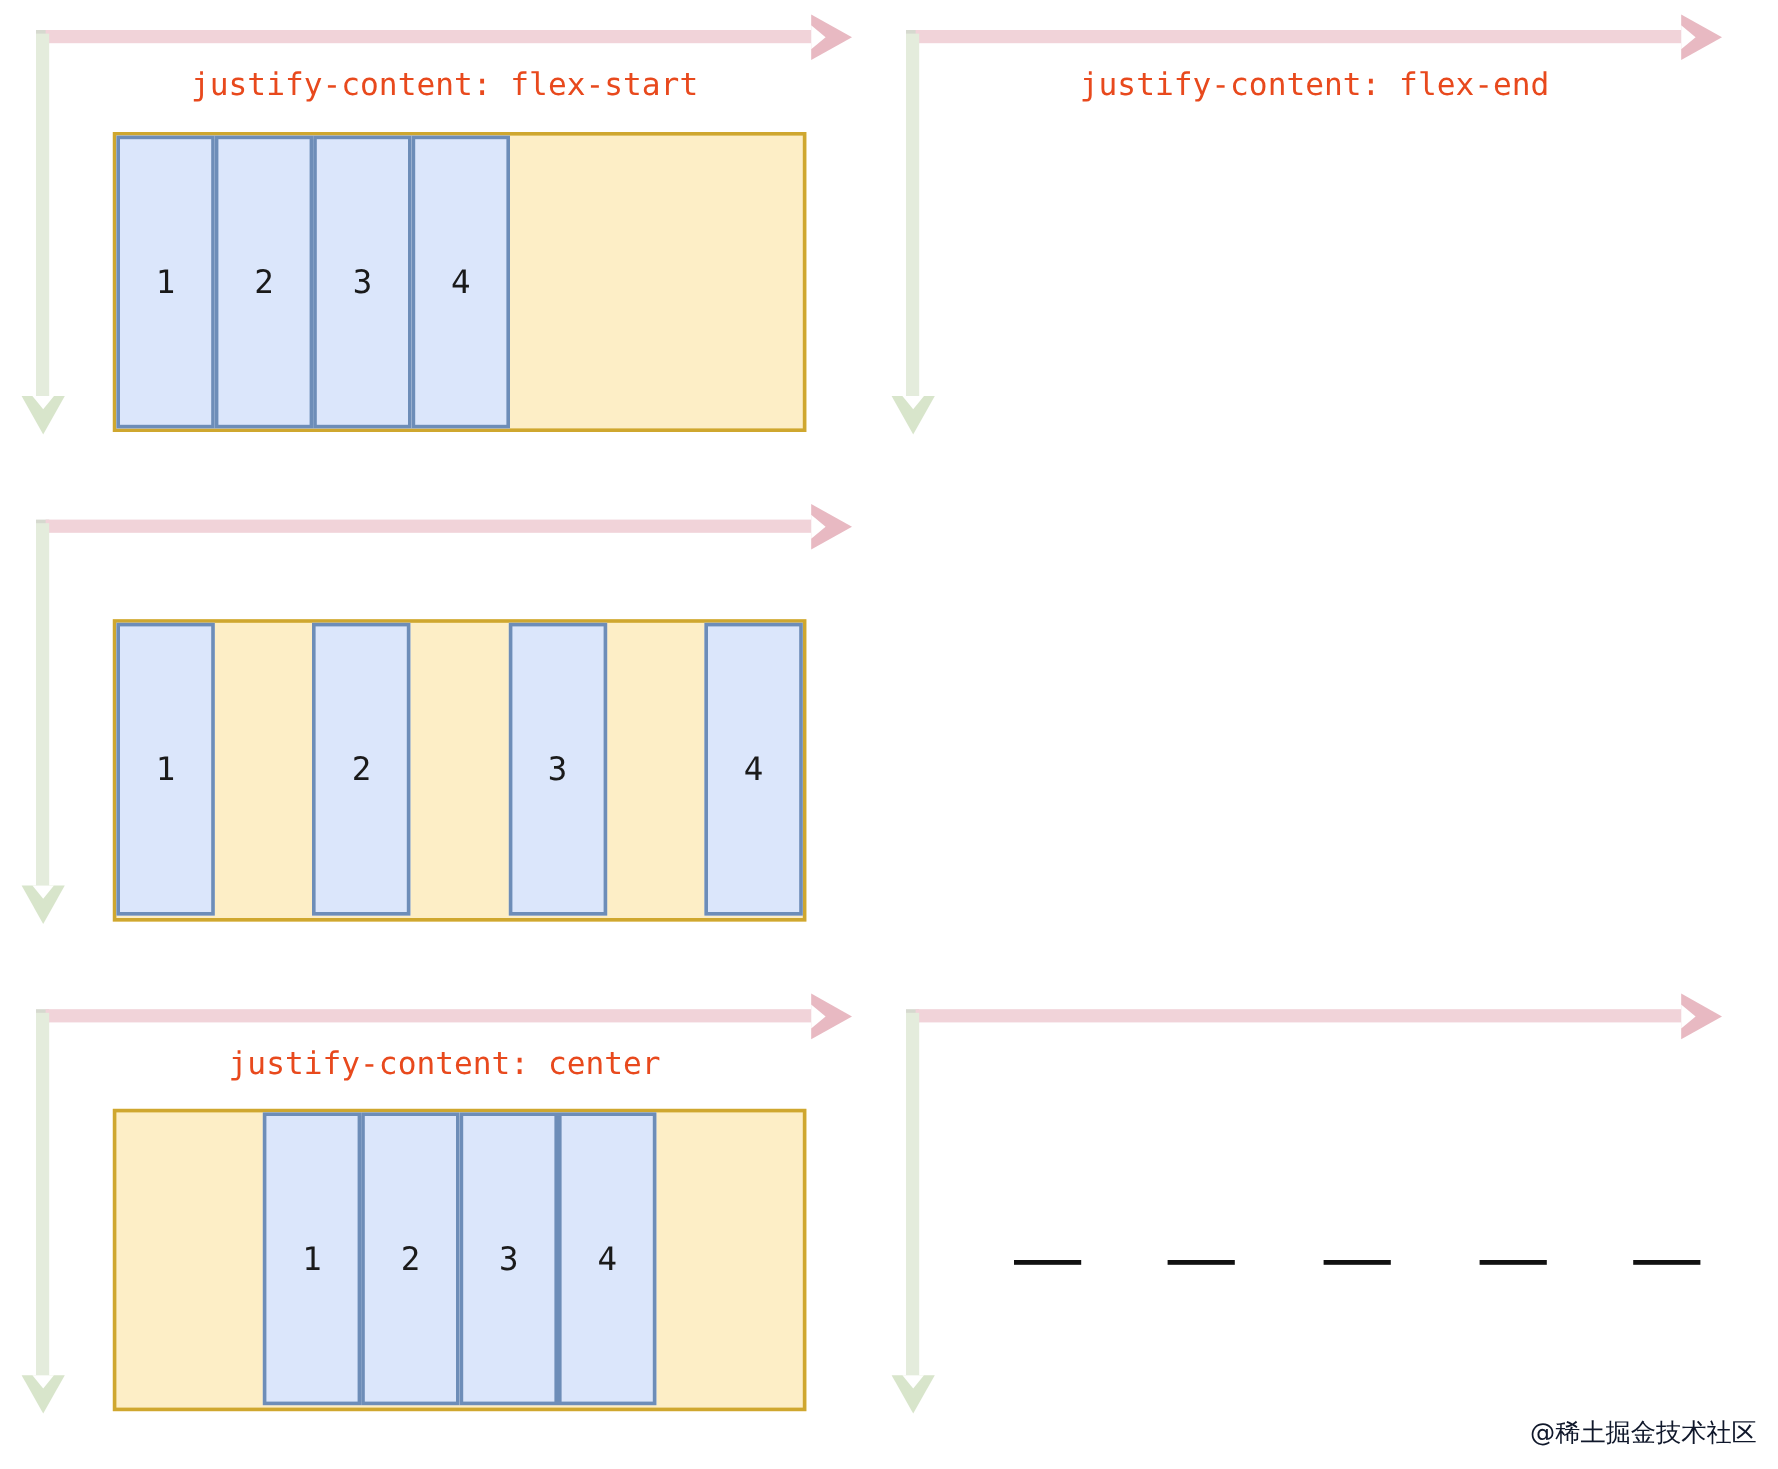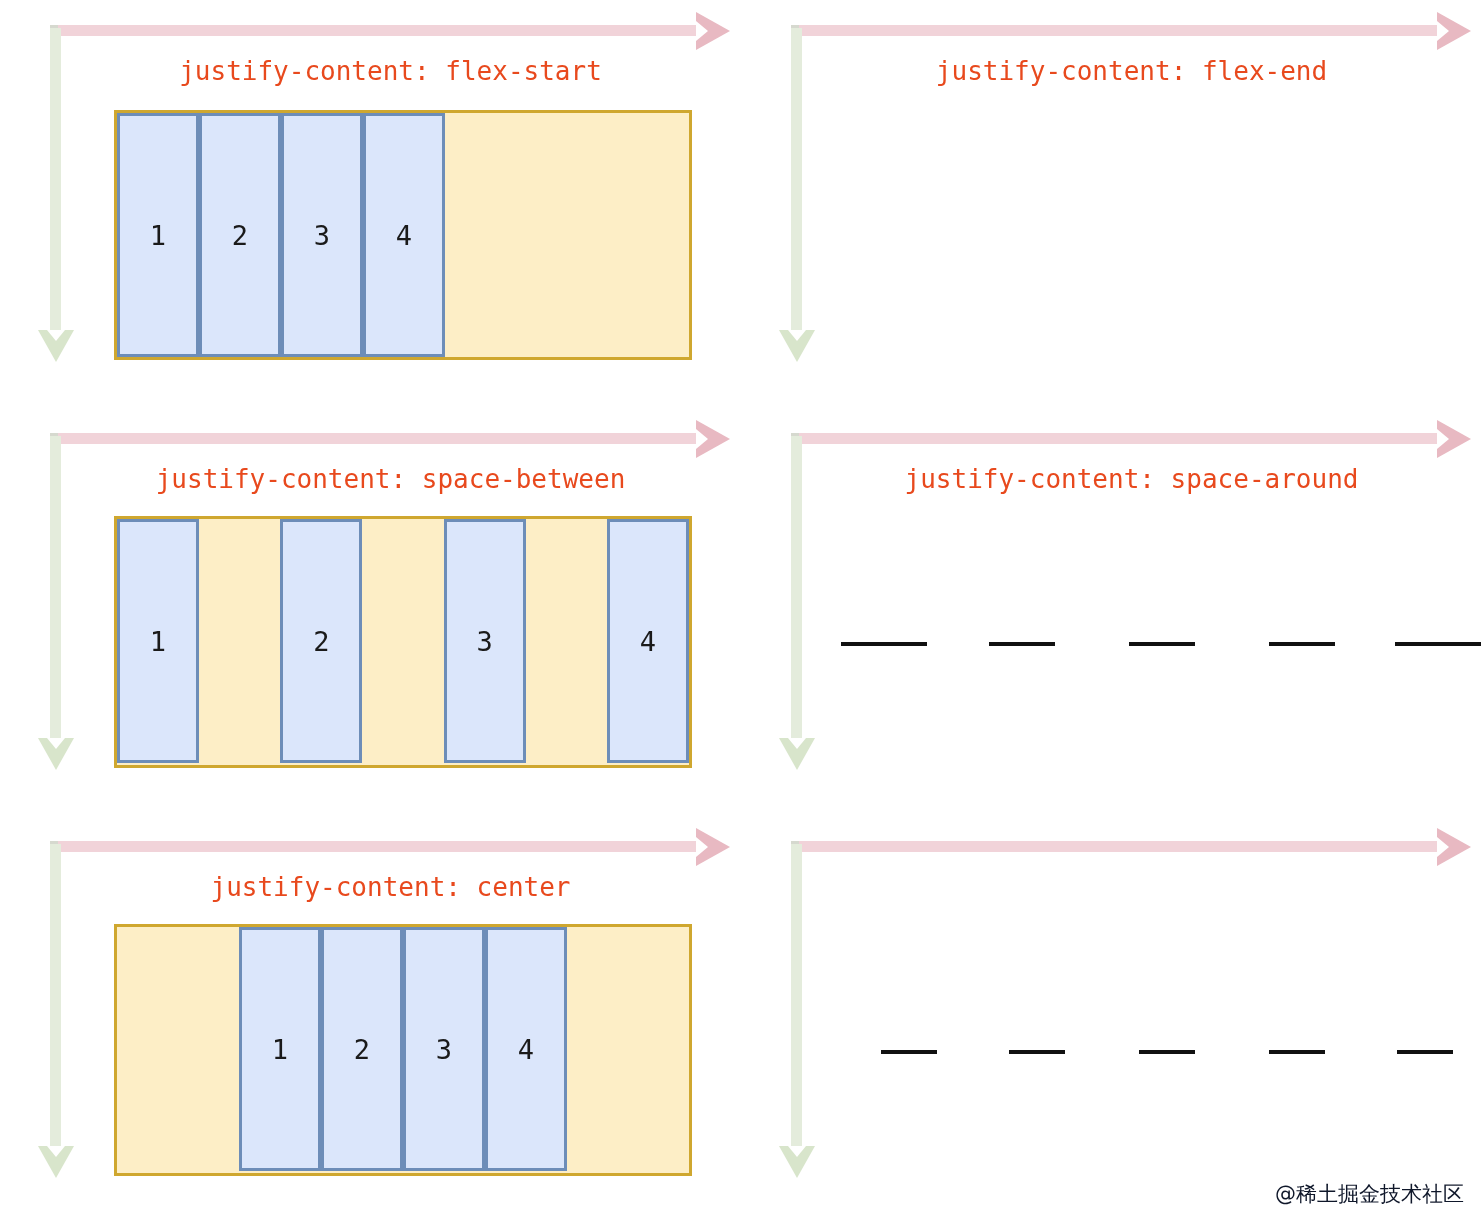--- a/index.html
+++ b/index.html
@@ -18,27 +18,26 @@
     position: relative;
     width: 1482px;
     height: 1224px;
   }
 
   
   .panel {
     position: absolute;
     width: 741px;
     height: 408px;
-    margin-left: 20px;
   }
   .panel.r0 { top: 0px; }
   .panel.r1 { top: 408px; }
   .panel.r2 { top: 816px; }
   .panel.c0 { left: 0px; }
-  .panel.c1 { left: 741px; }
+  .panel.c1 { left: 725px; }
 
   
   .axis-h {
     position: absolute;
     left: 38px;
     top: 25px;
     width: 652px;
     height: 11px;
     background: #f1d3d9;
   }
@@ -204,43 +203,28 @@
     <div class="caption">justify-content: flex-end</div>
 
   </div>
 
   <div class="panel r1 c0">
     <div class="axis-origin"></div>
     <div class="axis-h"></div>
     <div class="axis-h-head"></div>
     <div class="axis-v"></div>
     <div class="axis-v-head"></div>
-    <div class="caption">justify-content: space-between</div>
     <div class="container cL jc-space-between">
       <div class="item">1</div>
       <div class="item">2</div>
       <div class="item">3</div>
       <div class="item">4</div>
     </div>
   </div>
 
-  <div class="panel r1 c1">
-    <div class="axis-origin"></div>
-    <div class="axis-h"></div>
-    <div class="axis-h-head"></div>
-    <div class="axis-v"></div>
-    <div class="axis-v-head"></div>
-    <div class="caption">justify-content: space-around</div>
-
-    <div class="tick" style="left:80px;  top:234px; width:86px;"></div>
-    <div class="tick" style="left:228px; top:234px; width:66px;"></div>
-    <div class="tick" style="left:368px; top:234px; width:66px;"></div>
-    <div class="tick" style="left:508px; top:234px; width:66px;"></div>
-    <div class="tick" style="left:634px; top:234px; width:86px;"></div>
-  </div>
 
   <div class="panel r2 c0">
     <div class="axis-origin"></div>
     <div class="axis-h"></div>
     <div class="axis-h-head"></div>
     <div class="axis-v"></div>
     <div class="axis-v-head"></div>
     <div class="caption">justify-content: center</div>
     <div class="container cL jc-center">
       <div class="item">1</div>

